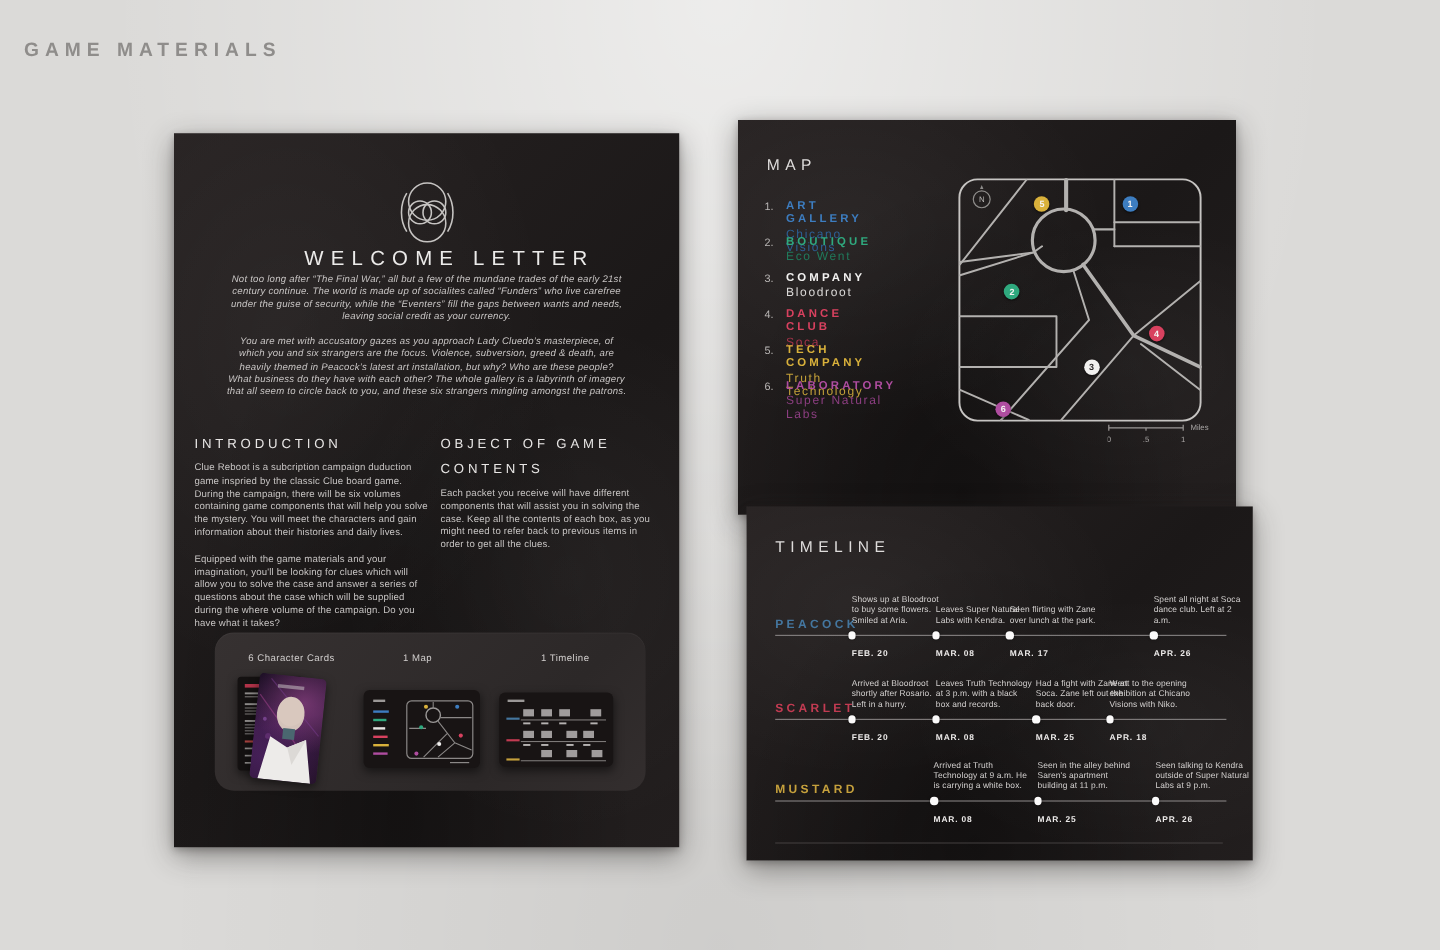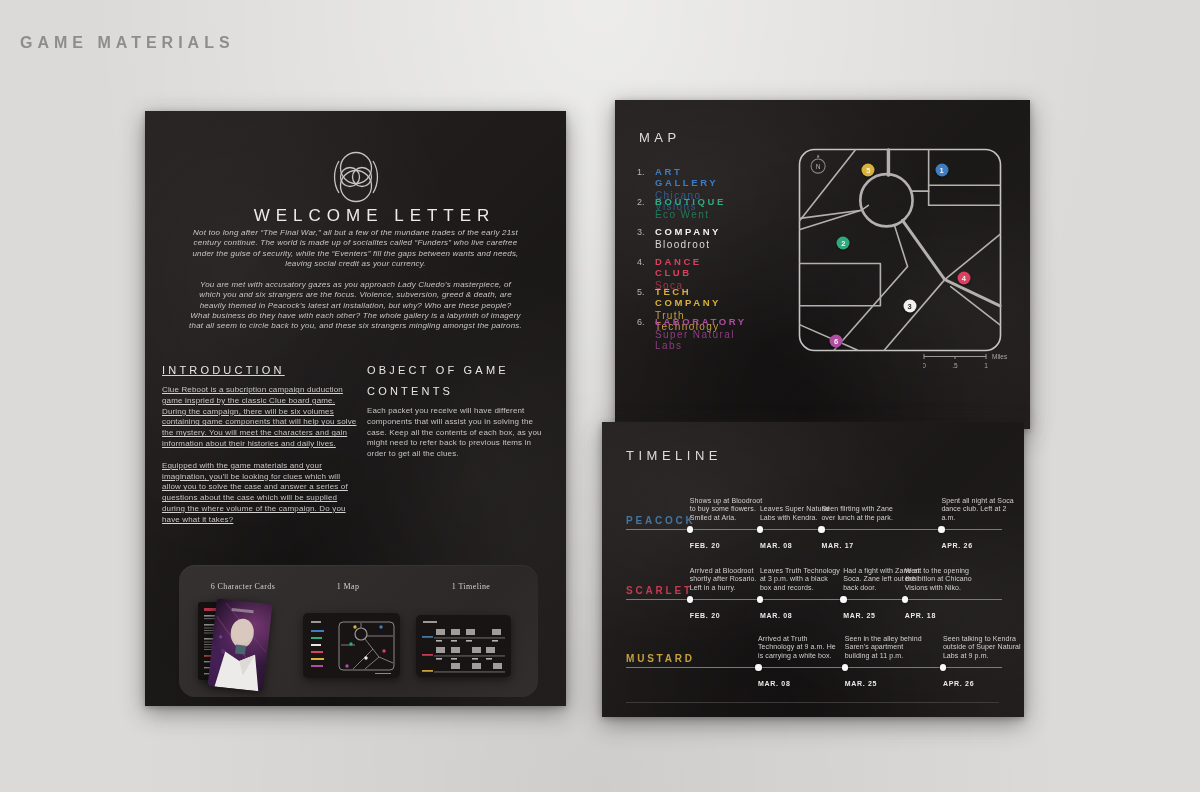--- a/index.html
+++ b/index.html
@@ -32,33 +32,32 @@
     position:absolute; top:95px; width:100%; text-align:center;
     font-size:17px; font-weight:400; letter-spacing:6px; color:#ecebea;padding-left:38px;
   }
   .intro-p {
     position:absolute; left:44px; width:333px; text-align:center;
     font-size:8px; line-height:10.3px; font-style:italic; color:#c8c5c4; letter-spacing:.2px;
   }
   .intro-1 { top:117px; }
   .intro-2 { top:169px; }
   .col { position:absolute; top:253px; }
-  .col-left  { left:17px;  width:197px;text-decoration:underline; }
+  .col-left  { left:17px;  width:197px; }
   .col-right { left:222px; width:183px; }
   .col h2 {
     font-size:11px; font-weight:400; letter-spacing:3.2px; color:#e8e6e5; margin-bottom:9px;
   }
   .col p { font-size:8px; line-height:10.8px; color:#c6c3c2; margin-bottom:11px; letter-spacing:.15px; }
   .col h2.second { margin-top:2px; }
   .tray {
-    position:absolute; left:34px; top:454px; width:359px; height:132px;
+    position:absolute; left:34px; top:416px; width:359px; height:132px;
     border-radius:16px;
     background:linear-gradient(135deg,#363131,#2c2828 70%,#332e2e);
     box-shadow:inset 0 1px 0 rgba(255,255,255,.04);
-    font-family:Liberation Serif, serif;
   }
   .tray-label { position:absolute; top:17px; transform:translateX(-50%);
     font-size:8px; color:#d2cfce; letter-spacing:.4px; }
   .tl-1 { left:64px; } .tl-2 { left:169px; } .tl-3 { left:292px; }
   .thumb { position:absolute; border-radius:4px; overflow:hidden;
     box-shadow:0 3px 8px rgba(0,0,0,.5); }
   .char-back  { left:19px; top:37px; width:55px; height:78px; background:#141111; border-radius:3px;}
   .char-front { left:33px; top:36px; width:56px; height:88px; transform:rotate(6deg);
     background:
       radial-gradient(circle at 70% 25%, rgba(190,90,170,.45), transparent 55%),
@@ -83,21 +82,21 @@
   .map-marker {
     position:absolute; width:13px; height:13px; border-radius:50%;
     transform:translate(-50%,-50%);
     color:#f4f2f1; font-size:7.5px; font-weight:700;
     display:flex; align-items:center; justify-content:center;
     box-shadow:0 1px 2px rgba(0,0,0,.55);
   }
   .map-marker.dark-text { color:#2c2929; }
   .scalebar { position:absolute; left:308px; top:251px; }
   
-  .timeline-card { left:602px; top:422px; width:422px; height:295px; }
+  .timeline-card { left:622px; top:422px; width:422px; height:295px; }
   .timeline-card .card-title { top:26px; }
   .tl-row { position:absolute; left:24px; width:375px; height:85px; }
   .row-peacock { top:48px; } .row-scarlet { top:118px; } .row-mustard { top:186px; }
   .tl-line { position:absolute; left:0; right:-1px; bottom:25px; height:1.4px;
     background:#8d8a89; opacity:.85; }
   .tl-name { position:absolute; left:0; bottom:29px; font-size:10px; font-weight:700;
     letter-spacing:2.8px; }
   .tl-event { position:absolute; bottom:0; width:84px; }
   .ev-text { position:absolute; bottom:32px; left:0; width:80px;
     font-size:7px; line-height:8.8px; color:#d3d0cf; letter-spacing:.1px; }

